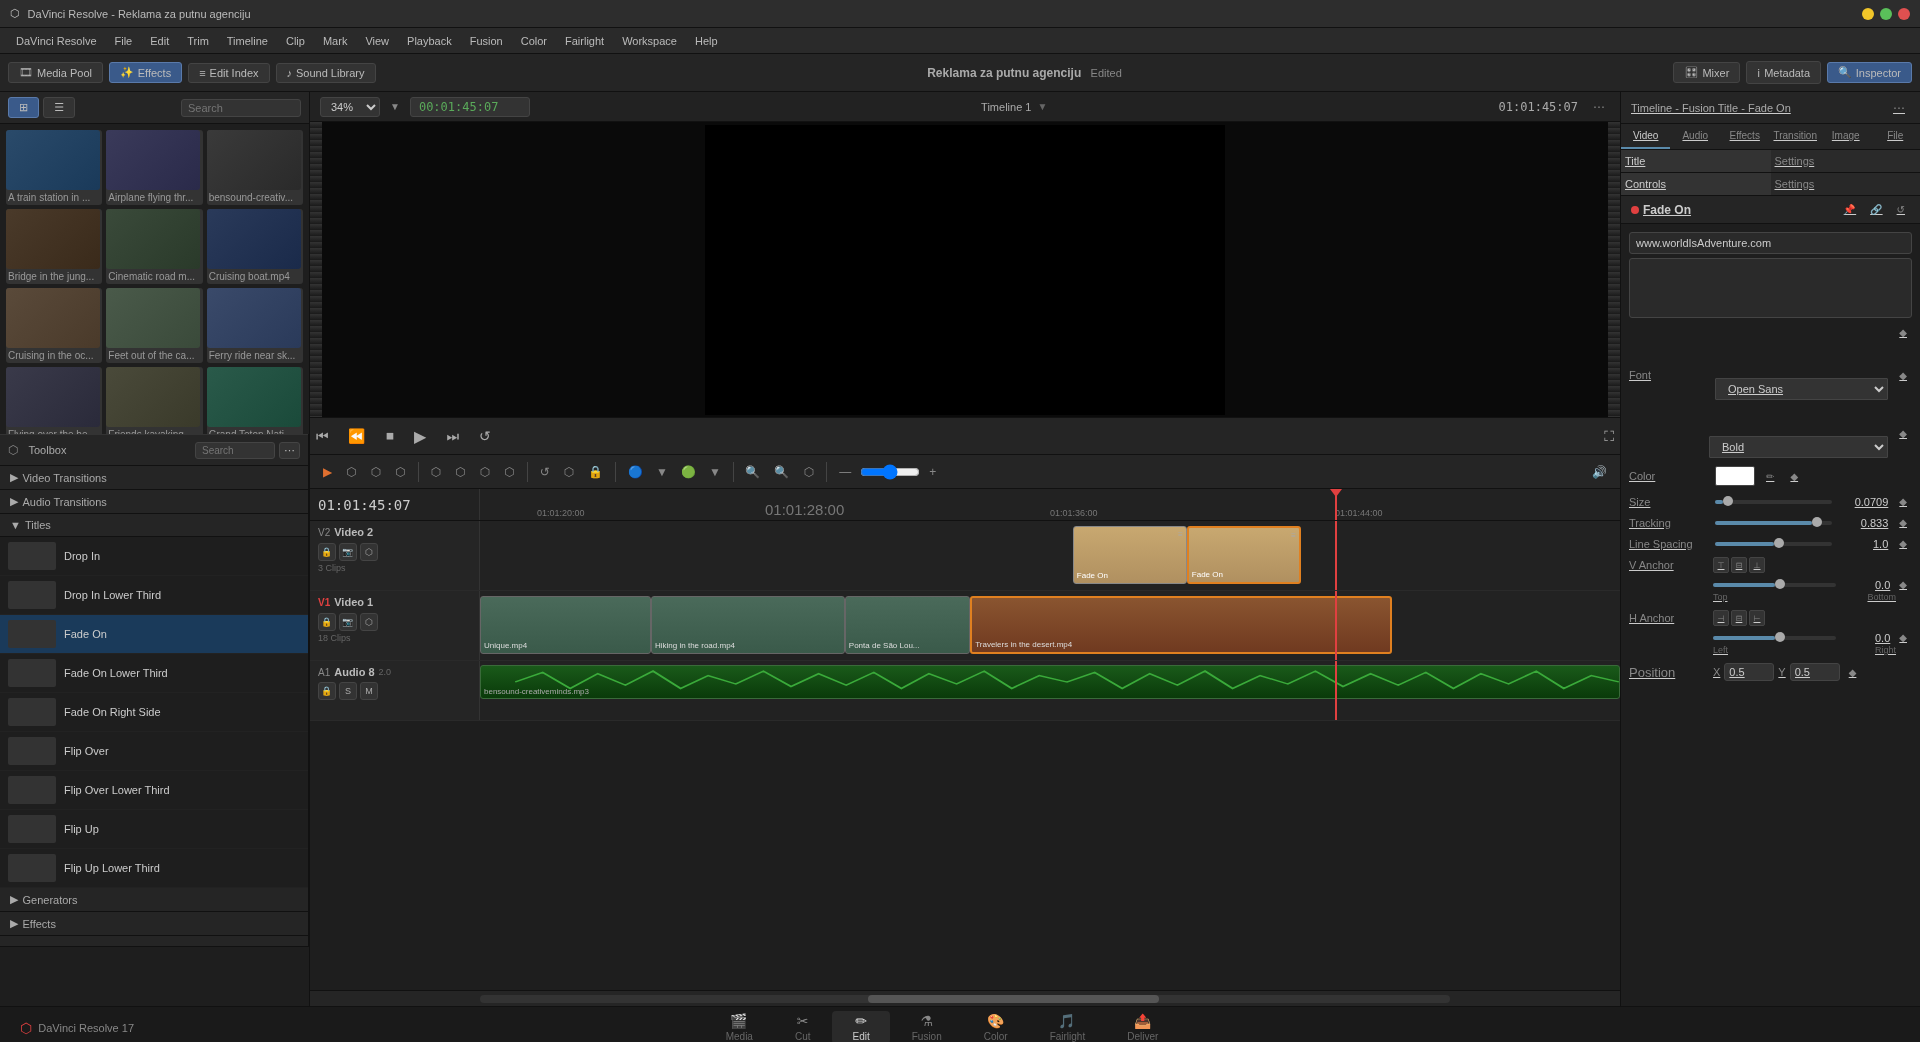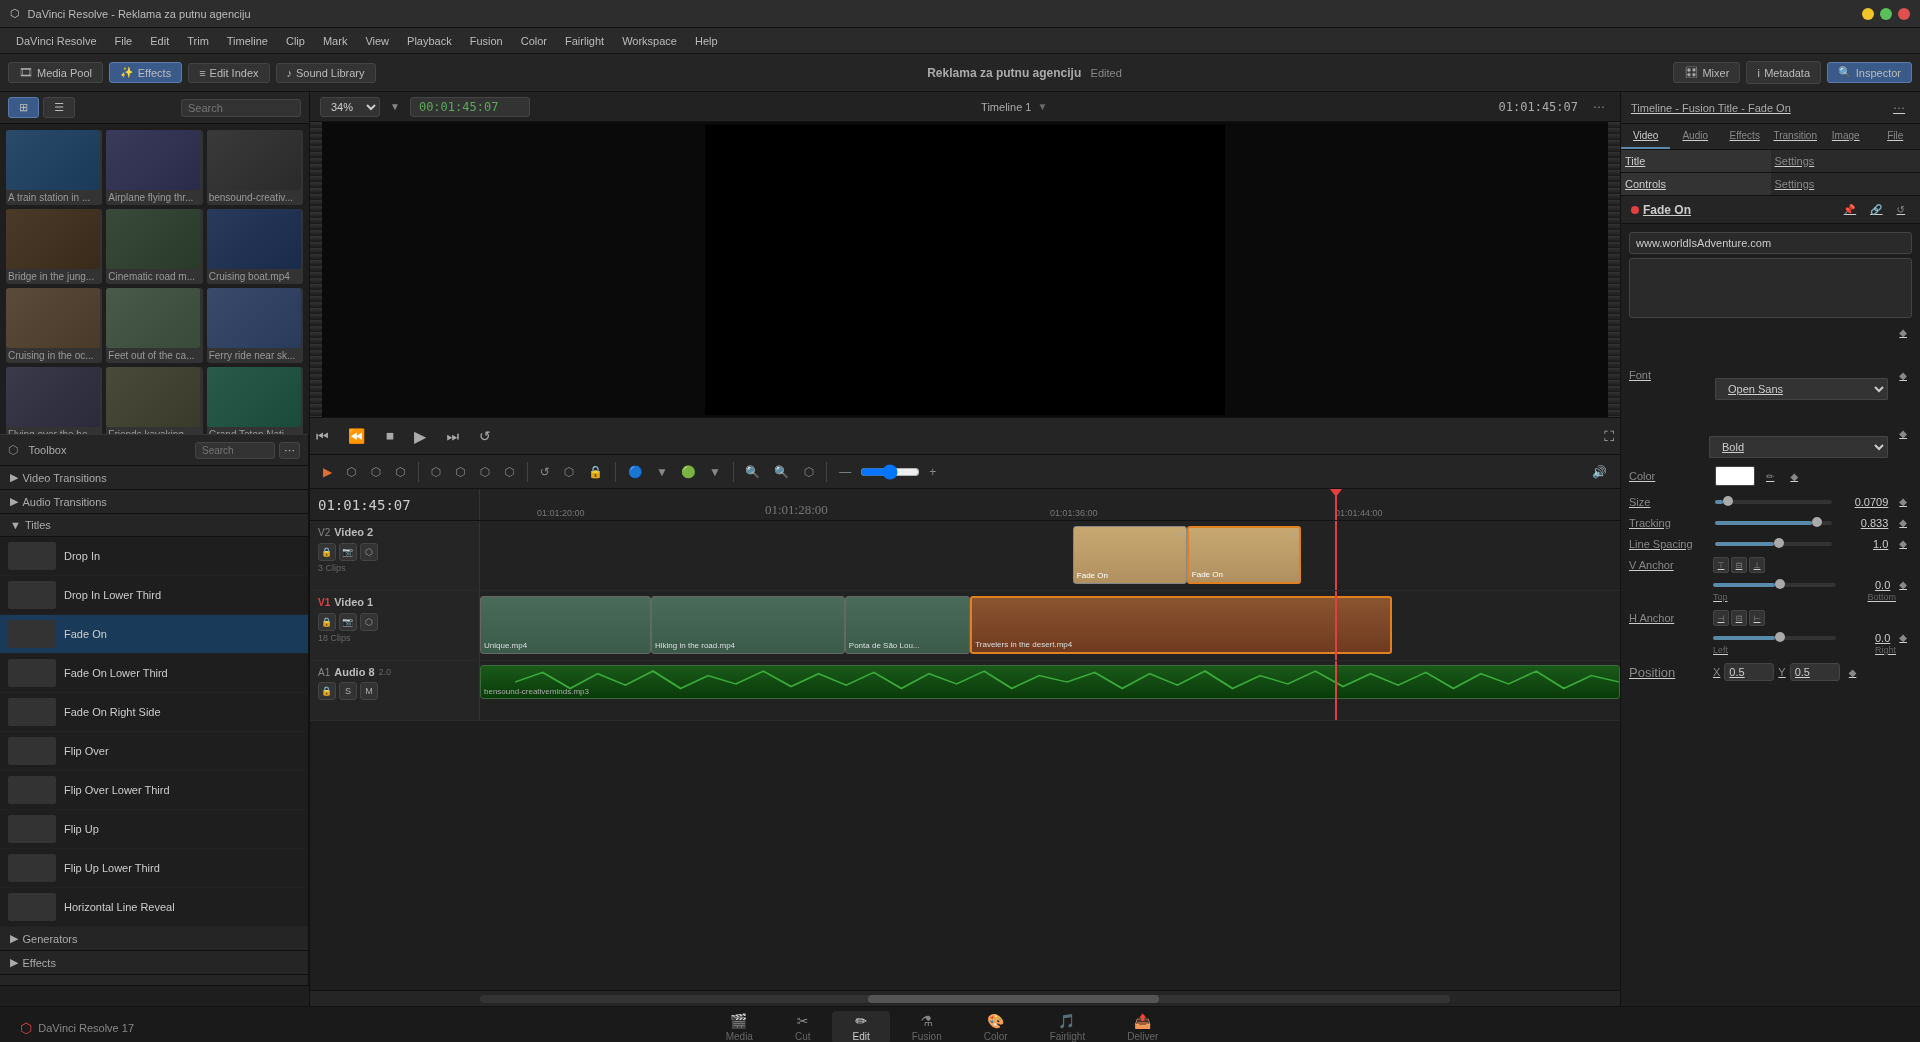--- a/index.html
+++ b/index.html
@@ -360,29 +360,20 @@
               </div>
               <div class="effect-item">
                 <div class="effect-thumb">
                   <div class="effect-thumb-lines">
                     <div class="effect-line"></div>
                     <div class="effect-line short"></div>
                   </div>
                 </div>
                 <div class="effect-name">Flip Up Lower Third</div>
               </div>
-              <div class="effect-item">
-                <div class="effect-thumb">
-                  <div class="effect-thumb-lines">
-                    <div class="effect-line"></div>
-                    <div class="effect-line short"></div>
-                  </div>
-                </div>
-                <div class="effect-name">Horizontal Line Reveal</div>
-              </div>
             </div>
         </div>
         <div class="toolbox-section">
           <div class="effects-section-title">
             <span>▶</span>
             <span>Generators</span>
           </div>
         </div>
         <div class="toolbox-section">
           <div class="effects-section-title">
@@ -480,21 +471,21 @@
     <div id="timeline-area" style="flex:1;display:flex;flex-direction:column;overflow:hidden;background:#1e1e1e;">
 
       <div style="display:flex;height:32px;background:#222;border-bottom:1px solid #111;">
         <div style="width:170px;border-right:1px solid #333;display:flex;align-items:center;padding:0 8px;flex-shrink:0;">
           <span style="font-size:14px;font-family:monospace;color:#ccc;">01:01:45:07</span>
         </div>
 
         <div style="flex:1;position:relative;overflow:hidden;display:flex;align-items:flex-end;padding-bottom:2px;">
           <div style="position:absolute;left:0;right:0;bottom:0;height:14px;background:#222;"></div>
           <span style="position:absolute;left:5%;font-size:9px;color:#777;">01:01:20:00</span>
-          <span style="position:absolute;left:25%;font-size:13px;color:#777;font-family:Liberation Serif, serif;">01:01:28:00</span>
+          <span style="position:absolute;left:25%;font-size:15px;color:#777;">01:01:28:00</span>
           <span style="position:absolute;left:50%;font-size:9px;color:#777;">01:01:36:00</span>
           <span style="position:absolute;left:75%;font-size:9px;color:#777;">01:01:44:00</span>
 
           <div style="position:absolute;left:75%;top:0;bottom:0;width:2px;background:#e04040;z-index:10;">
             <div style="position:absolute;top:0;left:-5px;width:12px;height:8px;background:#e04040;clip-path:polygon(0 0,100% 0,50% 100%);"></div>
           </div>
         </div>
       </div>
 
       <div class="track-row" style="display:flex;height:70px;border-bottom:1px solid #2a2a2a;">

